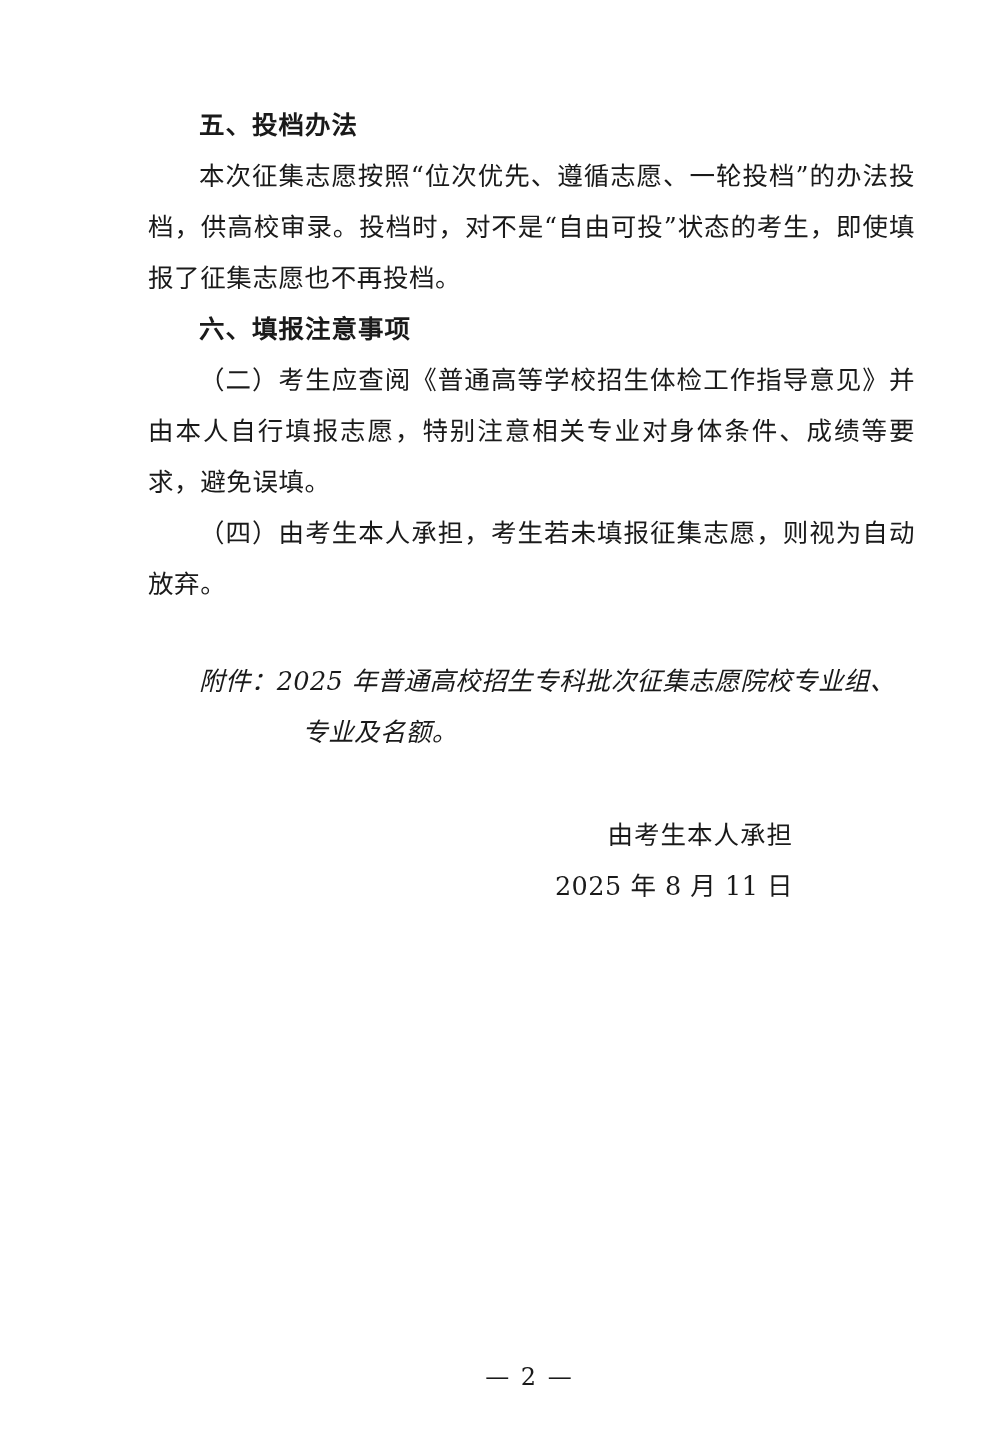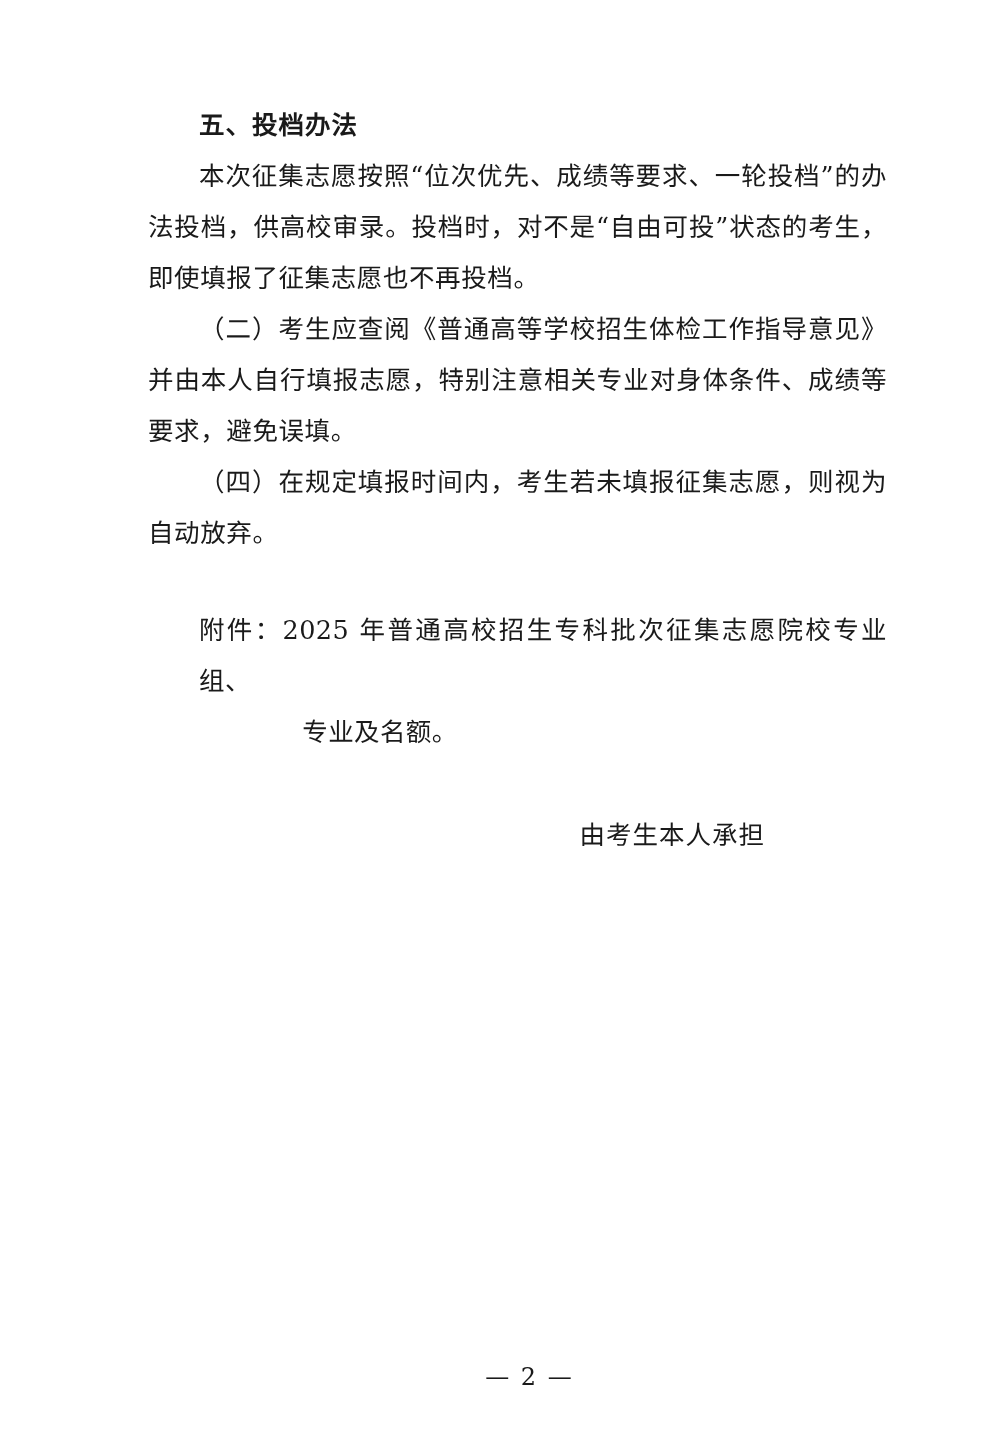--- a/index.html
+++ b/index.html
@@ -15,21 +15,21 @@
     color: #1a1a1a;
     overflow: hidden;
   }
   .page {
     position: absolute;
     left: 0;
     top: 0;
     width: 995px;
     height: 1443px;
     box-sizing: border-box;
-    padding: 100px 108px 0 148px;
+    padding: 100px 80px 0 148px;
   }
   .doc-body {
     font-size: 25.5px;
     line-height: 51px;
     letter-spacing: 0.6px;
     text-align: justify;
     text-justify: inter-ideograph;
   }
   .section-heading {
     font-weight: bold;
@@ -47,20 +47,21 @@
     letter-spacing: 0.6px;
     text-align: justify;
     text-justify: inter-ideograph;
   }
   .attachment-block {
     margin-top: 46px;
     padding-left: 2em;
     font-size: 25.5px;
     line-height: 51px;
     letter-spacing: 0.4px;
+    font-style: italic;
   }
   .attachment-line-2 {
     padding-left: 4.05em;
   }
   .signature {
     margin-top: 52px;
     text-align: right;
     padding-right: 122px;
     font-size: 25.5px;
     line-height: 51px;
@@ -81,30 +82,32 @@
     padding-left: 64px;
   }
 </style>
 </head>
 <body>
 
 <div class="page">
   <div class="doc-body">
 
     <h2 class="section-heading">五、投档办法</h2>
-    <p class="para">本次征集志愿按照“位次优先、成绩等要求、一轮投档”的办法投档，供高校审录。投档时，对不是“自由可投”状态的考生，即使填报了征集志愿也不再投档。</p>
+    <p class="para">本次征集志愿按照“位次优先、遵循志愿、一轮投档”的办法投档，供高校审录。投档时，对不是“自由可投”状态的考生，即使填报了征集志愿也不再投档。</p>
 
+    <h2 class="section-heading">六、填报注意事项</h2>
     <p class="para">（二）考生应查阅《普通高等学校招生体检工作指导意见》并由本人自行填报志愿，特别注意相关专业对身体条件、成绩等要求，避免误填。</p>
-    <p class="para">（四）在规定填报时间内，考生若未填报征集志愿，则视为自动放弃。</p>
+    <p class="para">（四）由考生本人承担，考生若未填报征集志愿，则视为自动放弃。</p>
 
     <div class="attachment-block">
       <div class="attachment-line-1">附件：2025 年普通高校招生专科批次征集志愿院校专业组、</div>
       <div class="attachment-line-2">专业及名额。</div>
     </div>
 
     <div class="signature">
       <div class="sig-org">由考生本人承担</div>
+      <div class="sig-date">2025 年 8 月 11 日</div>
     </div>
 
   </div>
 
   <div class="page-number">— 2 —</div>
 </div>
 
 </body></html>

